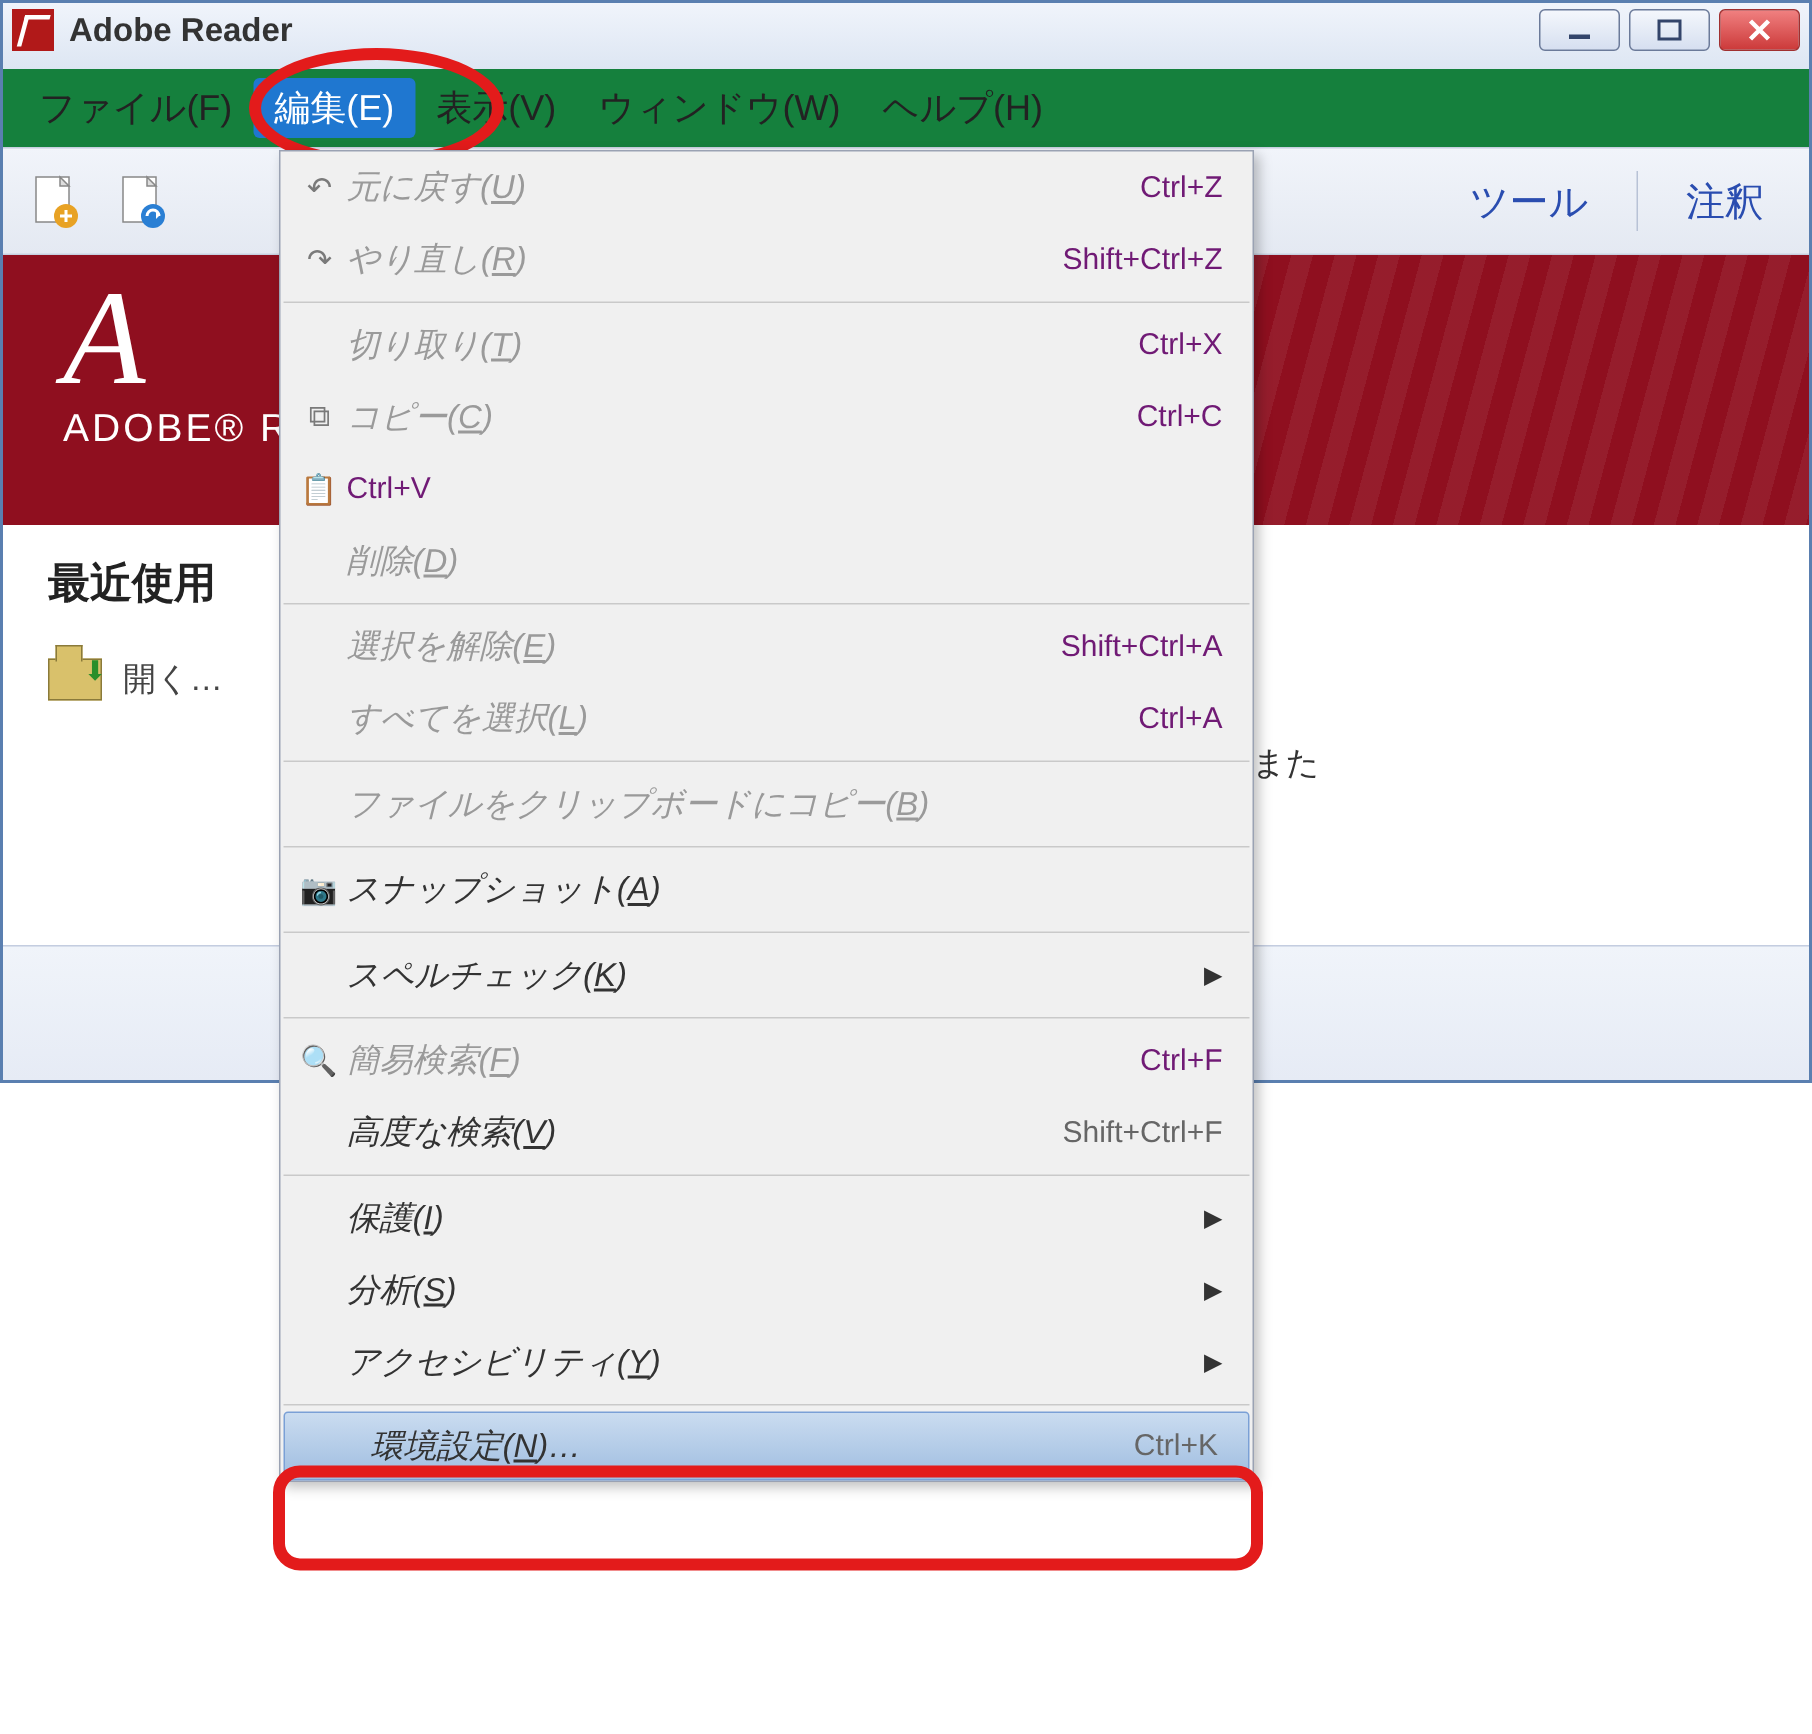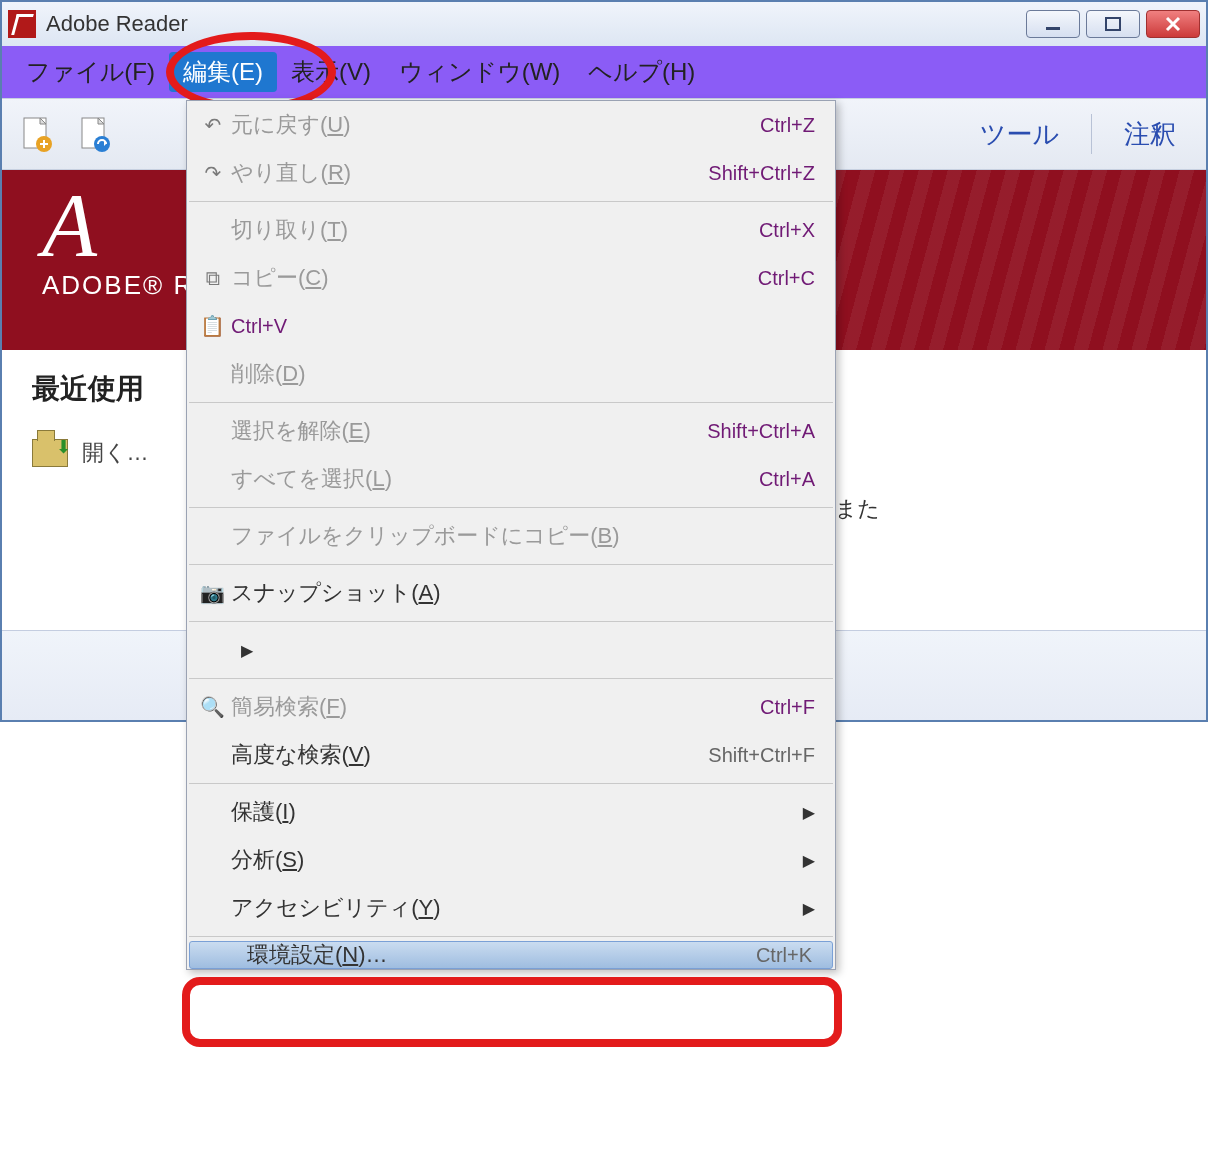--- a/index.html
+++ b/index.html
@@ -1,34 +1,34 @@
 <!DOCTYPE html>
 <html><head>
   <meta charset="utf-8">
   <style>
     * { margin: 0; padding: 0; box-sizing: border-box; font-family: "Meiryo", "MS Gothic", sans-serif; }
     body { background: #fff; width: 1208px; }
     
     .window { border: 2px solid #5a7fb0; background: #e8eef7; }
     
     .titlebar {
-      display: flex; align-items: center; justify-content: space-between;
+      display: flex; align-items: flex-start; justify-content: space-between;
       background: linear-gradient(#f0f4fb, #dde6f3);
-      padding: 4px 6px; height: 44px;
+      padding: 4px 6px; height: 44px; font-weight: bold;
     }
     .titlebar-left { display: flex; align-items: center; gap: 10px; }
     .app-icon { width: 28px; height: 28px; background: #b11919; position: relative; }
     .app-icon::after { content: ""; position: absolute; left: 6px; top: 4px; width: 14px; height: 18px; border-left: 3px solid #fff; border-top: 3px solid #fff; transform: skewX(-15deg); }
     .title-text { font-size: 22px; color: #333; }
     .win-controls { display: flex; gap: 6px; }
     .win-btn { width: 54px; height: 28px; border: 1px solid #6b7a99; border-radius: 4px; background: linear-gradient(#f4f7fc,#d6dff0); display: flex; align-items: center; justify-content: center; }
     .win-btn.close { background: linear-gradient(#f08080,#cc3a3a); border-color: #a03030; }
     .win-btn svg { pointer-events: none; }
     
-    .menubar { display: flex; align-items: center; padding: 6px 10px; font-size: 24px; color: #222; background: #8b5cf6; position: relative; text-align: center; }
+    .menubar { display: flex; align-items: center; padding: 6px 10px; font-size: 24px; color: #222; background: #15803d; position: relative; text-align: center; }
     .menubar-item { padding: 4px 14px; }
     .menubar-item.active { background: #1f77d0; color: #fff; border-radius: 4px; }
     
     .annot-circle { position: absolute; border: 8px solid #e31b1b; border-radius: 50%; width: 170px; height: 80px; top: -14px; left: 164px; pointer-events: none; }
     
     .toolbar { display: flex; align-items: center; padding: 8px 12px; gap: 14px; background: linear-gradient(#f1f4fa,#e4e9f2); border-top: 1px solid #c7d0e0; border-bottom: 1px solid #c7d0e0; height: 72px; }
     .tool-icon { width: 44px; height: 44px; display: flex; align-items: center; justify-content: center; }
     .tool-spacer { flex: 1; }
     .tool-text-btn { font-size: 26px; color: #2a4db0; padding: 6px 18px; font-family: Liberation Serif, serif; }
     .tool-sep { width: 1px; height: 40px; background: #b8c2d6; }
@@ -50,26 +50,26 @@
     
     
     .dropdown {
       position: absolute; left: 186px; top: 100px; width: 650px;
       background: #f0f0f0; border: 1px solid #9aa2b3; box-shadow: 3px 3px 8px rgba(0,0,0,0.25);
       z-index: 20;
     }
     .menu-item { display: flex; align-items: center; height: 48px; padding: 0 20px 0 8px; font-size: 22px; color: #333; }
     .menu-item.disabled { color: #9a9a9a; }
     .menu-icon { width: 36px; display: flex; justify-content: center; color: #7a7a7a; font-size: 20px; }
-    .menu-label { flex: 1; }
+    .menu-label { flex: 1; font-style: italic; }
     .menu-shortcut { color: #666; font-size: 20px; }
     .menu-item.disabled .menu-shortcut { color: #701a75; }
     .menu-submenu-arrow { font-size: 16px; color: #333; margin-left: 10px; }
     .menu-sep { height: 1px; background: #c9c9c9; margin: 4px 2px; }
-    .menu-item.highlight { background: linear-gradient(#cadcf0,#9fbde0); border: 1px solid #7aa0d6; border-radius: 3px; margin: 0 2px; height: 28px; padding-left: 21px; }
+    .menu-item.highlight { background: linear-gradient(#cadcf0,#9fbde0); border: 1px solid #7aa0d6; border-radius: 3px; margin: 0 2px; height: 46px; padding-left: 21px; }
     
     .annot-rect { position: absolute; border: 8px solid #e31b1b; border-radius: 18px; left: 182px; width: 660px; height: 70px; top: 977px; pointer-events:none; z-index: 30; }
     
     .underline { text-decoration: underline; }
     
     .bottom-strip { height: 90px; background: linear-gradient(#f0f4fa,#e6ebf5); border-top: 1px solid #c4cde0; padding: 18px 36px; font-size: 22px; color: #5a6aa2; }
   </style>
 </head>
 <body>
 
@@ -211,20 +211,21 @@
   </div>
   <div class="menu-sep"></div>
   <div class="menu-item">
     <div class="menu-icon">📷</div>
     <div class="menu-label"><span>スナップショット(</span><span class="underline">A</span><span>)</span></div>
     <div class="menu-shortcut"></div>
   </div>
   <div class="menu-sep"></div>
   <div class="menu-item">
     <div class="menu-icon"></div>
+    <div class="menu-label"><span>スペルチェック(</span><span class="underline">K</span><span>)</span></div>
     <div class="menu-submenu-arrow">▶</div>
   </div>
   <div class="menu-sep"></div>
   <div class="menu-item disabled">
     <div class="menu-icon">🔍</div>
     <div class="menu-label"><span>簡易検索(</span><span class="underline">F</span><span>)</span></div>
     <div class="menu-shortcut">Ctrl+F</div>
   </div>
   <div class="menu-item">
     <div class="menu-icon"></div>

